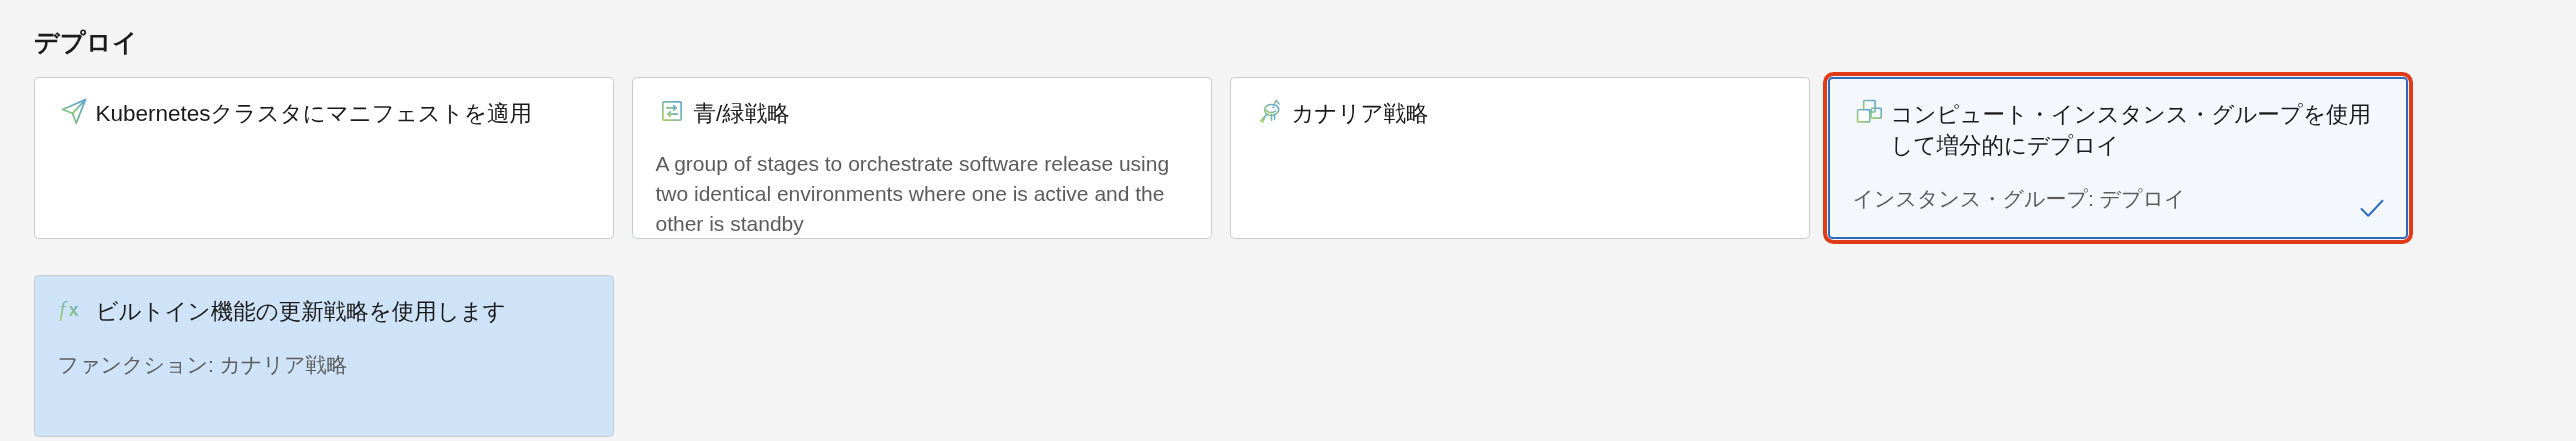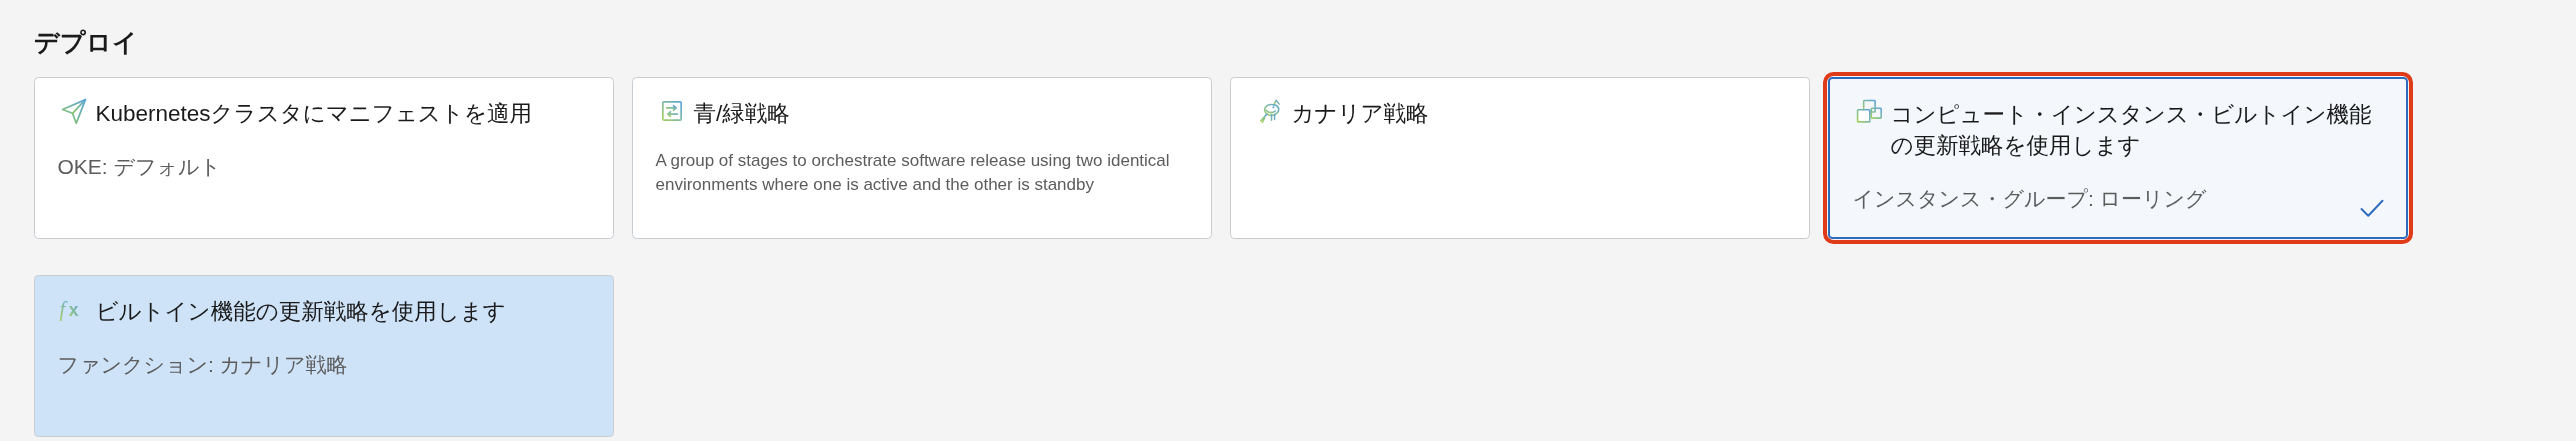--- a/index.html
+++ b/index.html
@@ -96,21 +96,21 @@
 
   .card-title {
     font-size: 22.5px;
     line-height: 1.36;
     color: #1a1a1a;
     padding-top: 1.5px;
   }
 
   .card-desc {
     margin-top: 19.5px;
-    font-size: 17px;
+    font-size: 21px;
     line-height: 1.42;
     color: #5c5c5c;
     max-width: 526px;
   }
 
   .card-sub {
     margin-top: 22.5px;
     font-size: 21px;
     line-height: 1.4;
     color: #5c5c5c;
@@ -145,21 +145,20 @@
                 <stop offset="0%" stop-color="#5ba3dc"></stop>
                 <stop offset="100%" stop-color="#8fc95e"></stop>
               </linearGradient>
             </defs>
             <path d="M36 6 L6 19 L19 24 L24 37 Z" fill="none" stroke="url(#g1)" stroke-width="2.3" stroke-linejoin="round"></path>
             <path d="M36 6 L19 24" fill="none" stroke="url(#g1)" stroke-width="2.3" stroke-linecap="round"></path>
           </svg>
         </span>
         <span class="card-title">Kubernetesクラスタにマニフェストを適用</span>
       </div>
-      <div class="card-sub">OKE: デフォルト</div>
     </div>
 
     <div class="card">
       <div class="card-head">
         <span class="card-icon">
           <svg viewBox="0 0 42 42" xmlns="http://www.w3.org/2000/svg">
             <defs>
               <linearGradient id="g2" x1="1" y1="0" x2="0" y2="1">
                 <stop offset="0%" stop-color="#5ba3dc"></stop>
                 <stop offset="100%" stop-color="#a5d161"></stop>
@@ -206,23 +205,23 @@
               <linearGradient id="g4" x1="1" y1="0" x2="0" y2="1">
                 <stop offset="0%" stop-color="#5ba3dc"></stop>
                 <stop offset="100%" stop-color="#a5d161"></stop>
               </linearGradient>
             </defs>
             <rect x="14" y="6" width="15" height="15" rx="1" fill="none" stroke="url(#g4)" stroke-width="2.1"></rect>
             <rect x="24" y="16" width="13" height="13" rx="1" fill="none" stroke="url(#g4)" stroke-width="2.1"></rect>
             <rect x="6" y="18" width="16" height="16" rx="1" fill="#ffffff" stroke="url(#g4)" stroke-width="2.1"></rect>
           </svg>
         </span>
-        <span class="card-title">コンピュート・インスタンス・ビルトイン機能の更新戦略を使用します</span>
-      </div>
-      <div class="card-sub">インスタンス・グループ: ローリング</div>
+        <span class="card-title">コンピュート・インスタンス・グループを使用して増分的にデプロイ</span>
+      </div>
+      <div class="card-sub">インスタンス・グループ: デプロイ</div>
       <span class="check-mark">
         <svg viewBox="0 0 40 40" xmlns="http://www.w3.org/2000/svg">
           <path d="M6 20 L15 29 L34 9" fill="none" stroke="#2e6bbf" stroke-width="2.6" stroke-linecap="round" stroke-linejoin="round"></path>
         </svg>
       </span>
     </div>
 
     <div class="row-break"></div>
 
     <div class="card highlighted">

